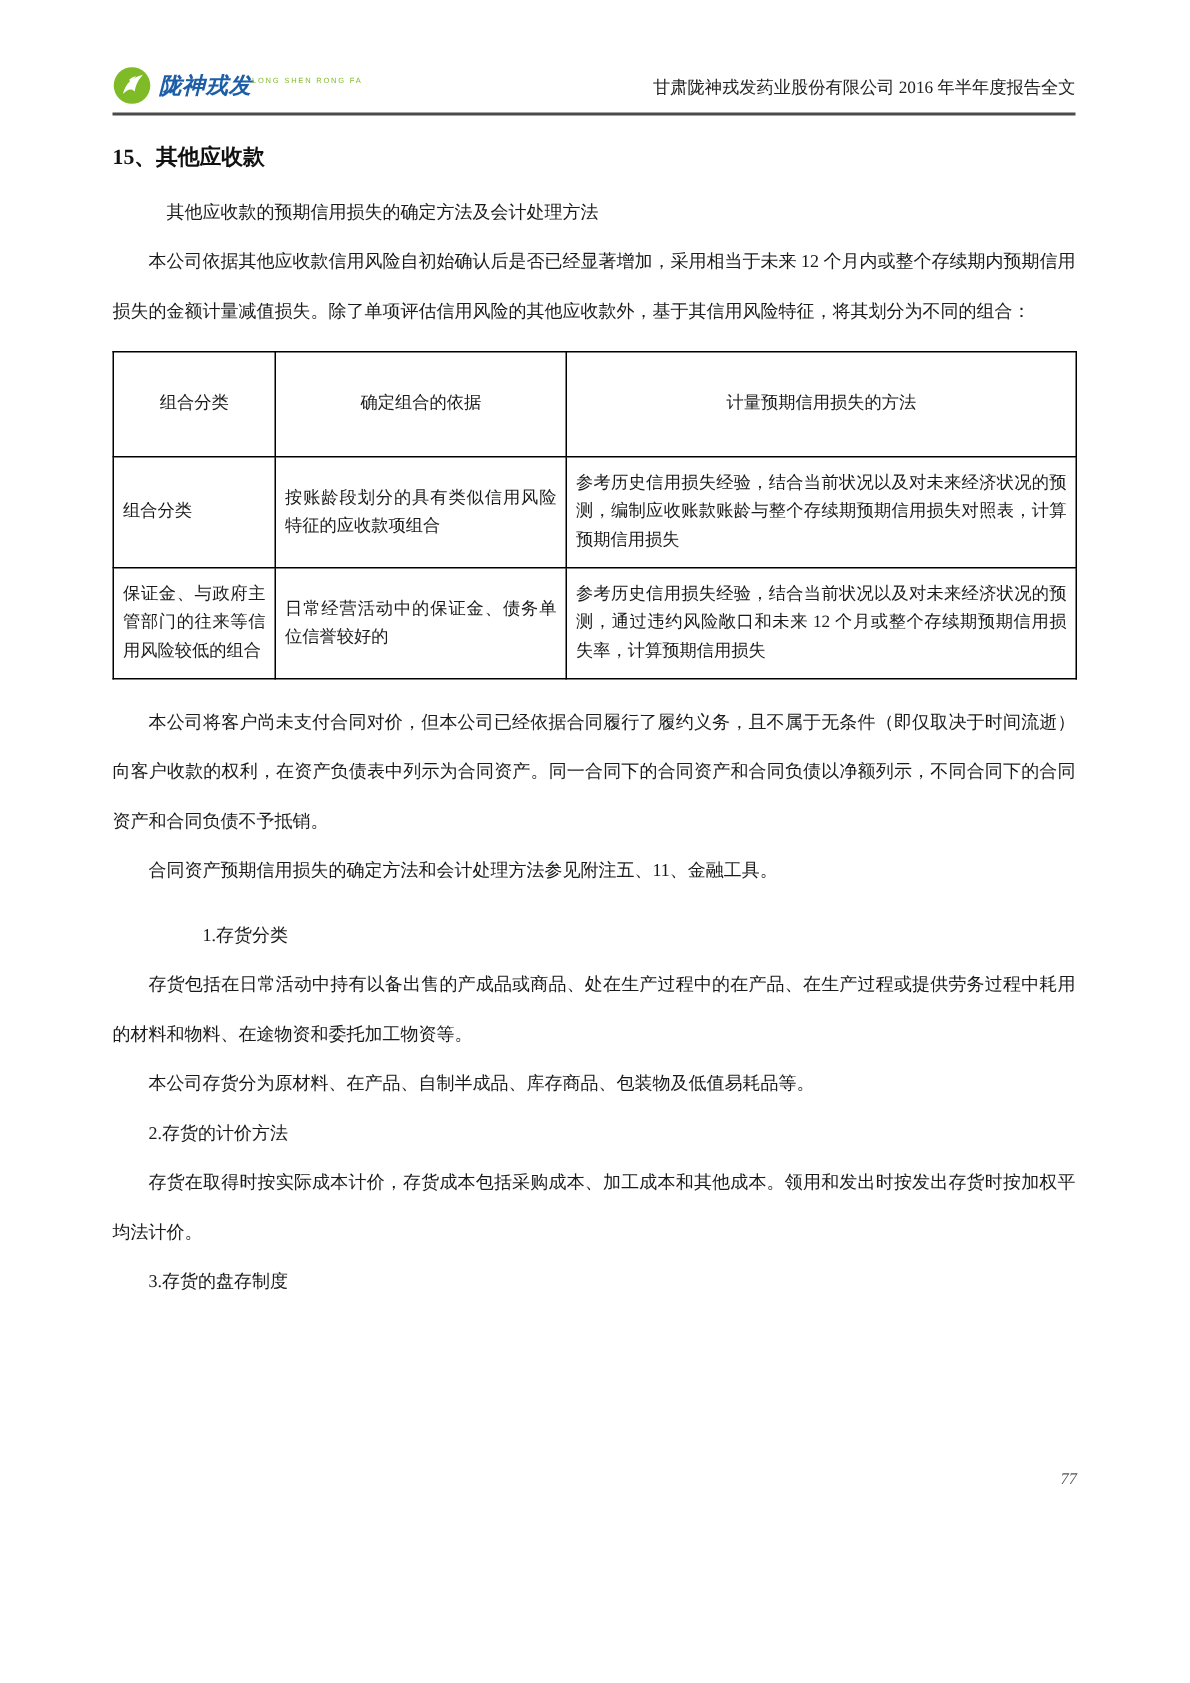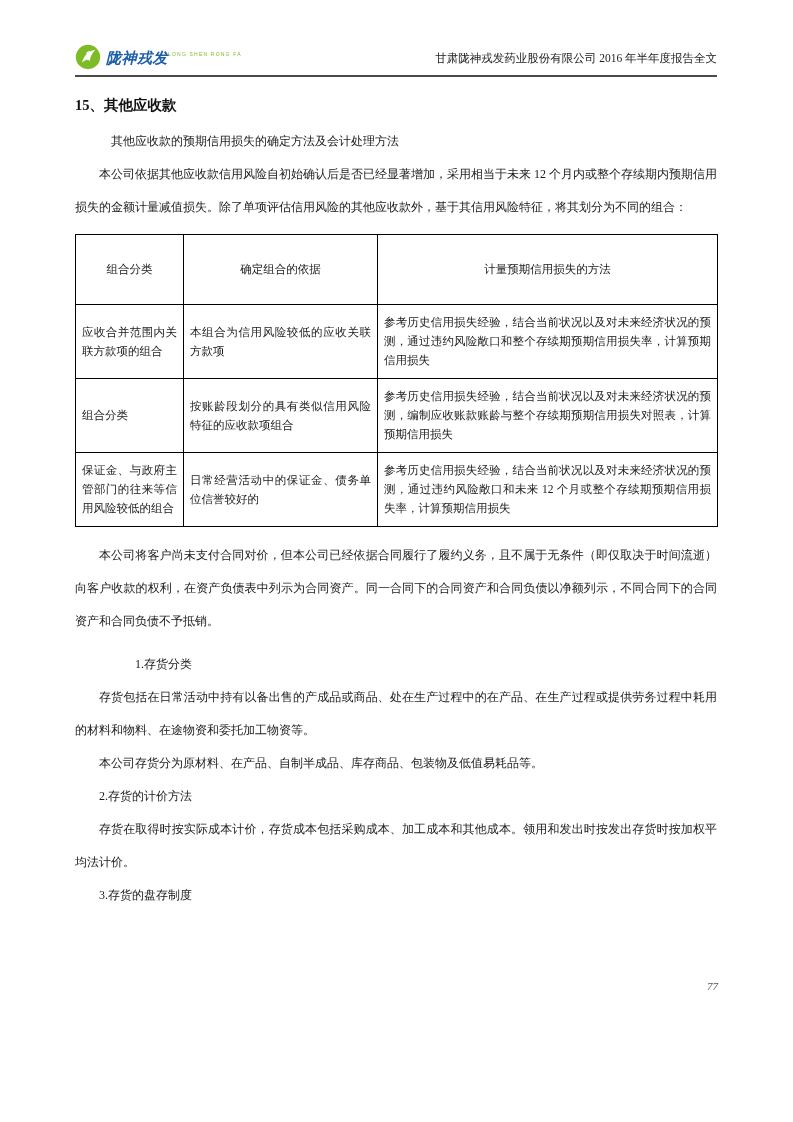--- a/index.html
+++ b/index.html
@@ -101,38 +101,34 @@
     </colgroup>
     <thead>
       <tr>
         <th>组合分类</th>
         <th>确定组合的依据</th>
         <th>计量预期信用损失的方法</th>
       </tr>
     </thead>
     <tbody>
       <tr>
-        <td>应收合并范围内关联方款项的组合</td>
-        <td>本组合为信用风险较低的应收关联方款项</td>
-        <td>参考历史信用损失经验，结合当前状况以及对未来经济状况的预测，通过违约风险敞口和整个存续期预期信用损失率，计算预期信用损失</td>
-      </tr>
-      <tr>
         <td>组合分类</td>
         <td>按账龄段划分的具有类似信用风险特征的应收款项组合</td>
         <td>参考历史信用损失经验，结合当前状况以及对未来经济状况的预测，编制应收账款账龄与整个存续期预期信用损失对照表，计算预期信用损失</td>
       </tr>
       <tr>
         <td>保证金、与政府主管部门的往来等信用风险较低的组合</td>
         <td>日常经营活动中的保证金、债务单位信誉较好的</td>
         <td>参考历史信用损失经验，结合当前状况以及对未来经济状况的预测，通过违约风险敞口和未来 12 个月或整个存续期预期信用损失率，计算预期信用损失</td>
       </tr>
     </tbody>
   </table>
 
   <p class="body-p ind mt12">本公司将客户尚未支付合同对价，但本公司已经依据合同履行了履约义务，且不属于无条件（即仅取决于时间流逝）向客户收款的权利，在资产负债表中列示为合同资产。同一合同下的合同资产和合同负债以净额列示，不同合同下的合同资产和合同负债不予抵销。</p>
+  <p class="body-p ind">合同资产预期信用损失的确定方法和会计处理方法参见附注五、11、金融工具。</p>
 
   <p class="body-p ind mt10">1.存货分类</p>
   <p class="body-p ind">存货包括在日常活动中持有以备出售的产成品或商品、处在生产过程中的在产品、在生产过程或提供劳务过程中耗用的材料和物料、在途物资和委托加工物资等。</p>
   <p class="body-p ind">本公司存货分为原材料、在产品、自制半成品、库存商品、包装物及低值易耗品等。</p>
   <p class="body-p ind">2.存货的计价方法</p>
   <p class="body-p ind">存货在取得时按实际成本计价，存货成本包括采购成本、加工成本和其他成本。领用和发出时按发出存货时按加权平均法计价。</p>
   <p class="body-p ind">3.存货的盘存制度</p>
 
   <div class="page-num">77</div>
 

